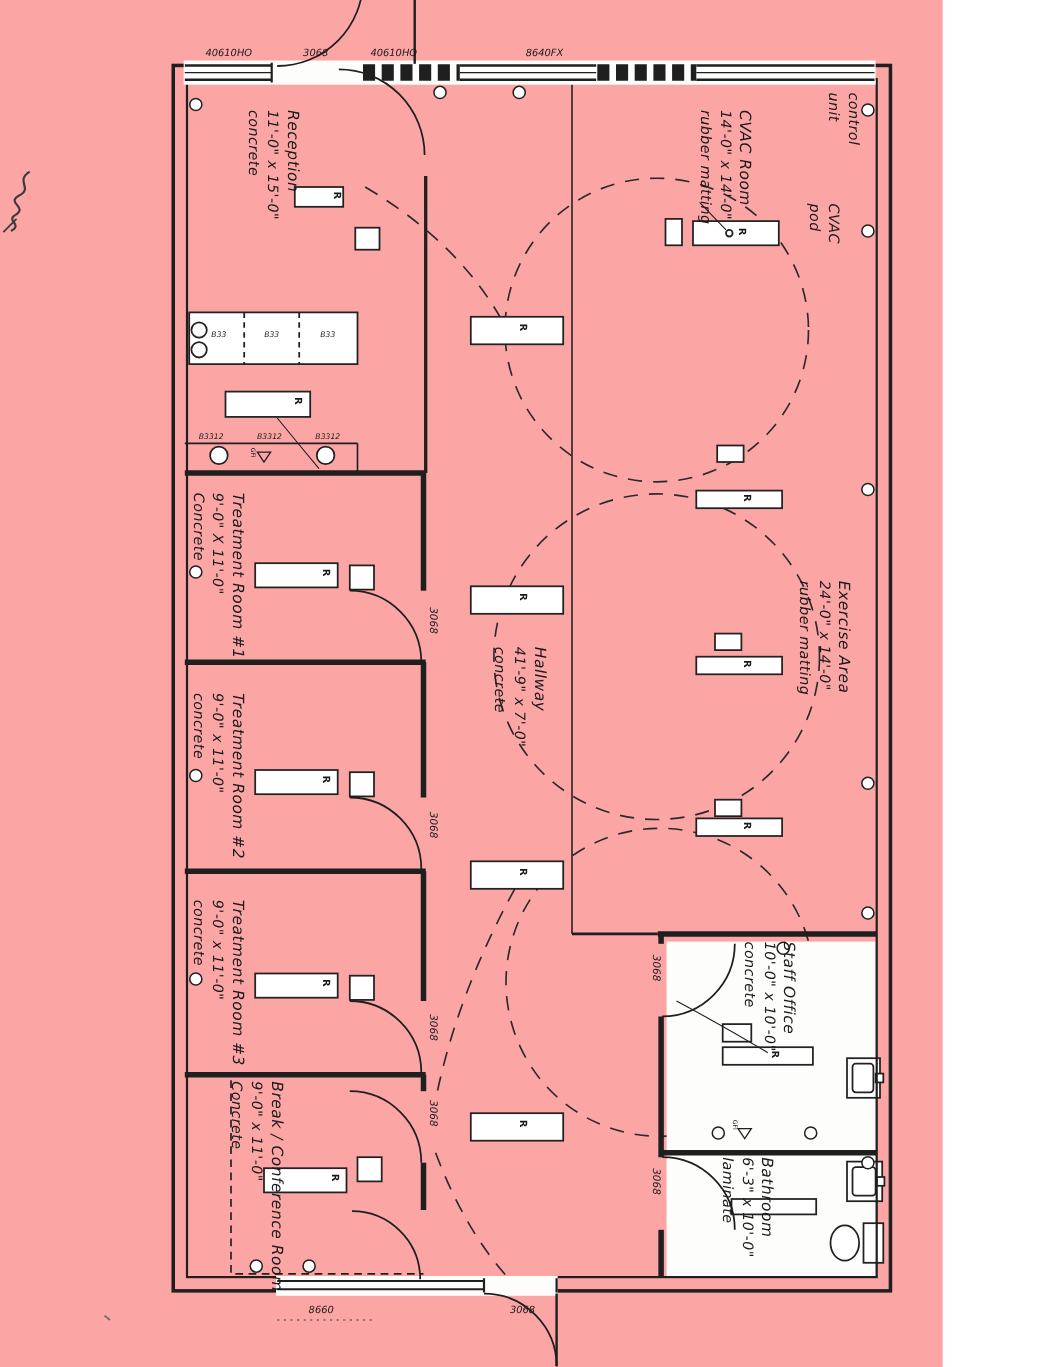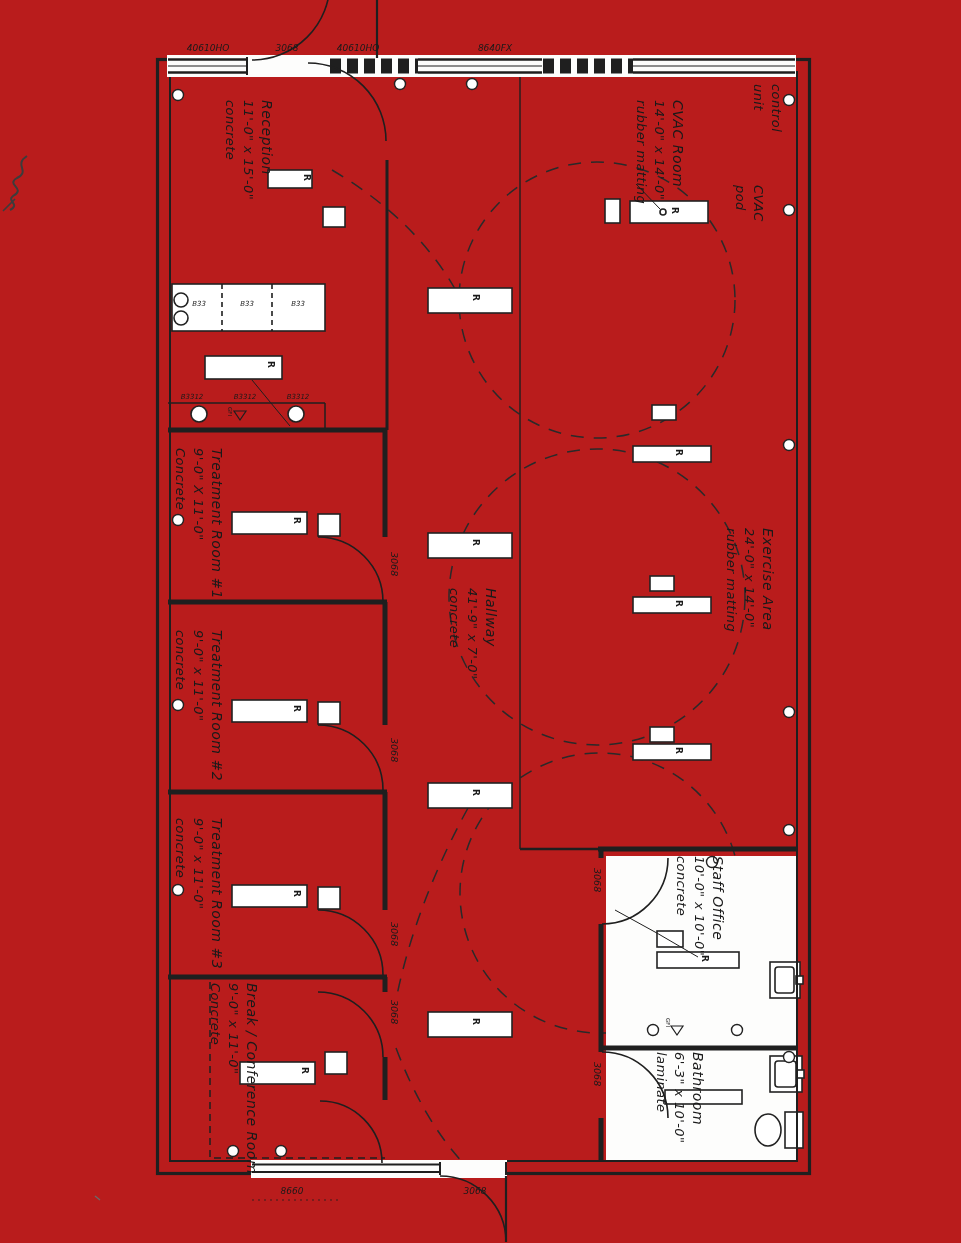--- a/index.html
+++ b/index.html
@@ -1,16 +1,16 @@
 <!DOCTYPE html>
 <html><head>
 <meta charset="utf-8">
 <style>
   html,body{margin:0;padding:0;background:#ffffff;}
-  .page{position:relative;width:961px;height:1243px;background:#b91c1c;overflow:hidden;
+  .page{position:relative;width:857px;height:1243px;background:#fca5a5;overflow:hidden;
         font-family:"DejaVu Sans",sans-serif;}
   svg text{fill:#1a1a1a;font-family:"DejaVu Sans",sans-serif;font-style:italic;}
   .rname{font-size:14px;letter-spacing:.5px;}
   .rdims{font-size:13px;letter-spacing:.4px;}
   .rfloor{font-size:13px;letter-spacing:.4px;}
   .sched{font-size:9px;text-anchor:middle;}
   .doortag{font-size:9.5px;}
   .cabtag{font-size:7px;text-anchor:middle;}
   .rtag{font-size:9px;font-style:normal;font-weight:bold;}
   .gfitag{font-size:5.5px;font-style:normal;}

